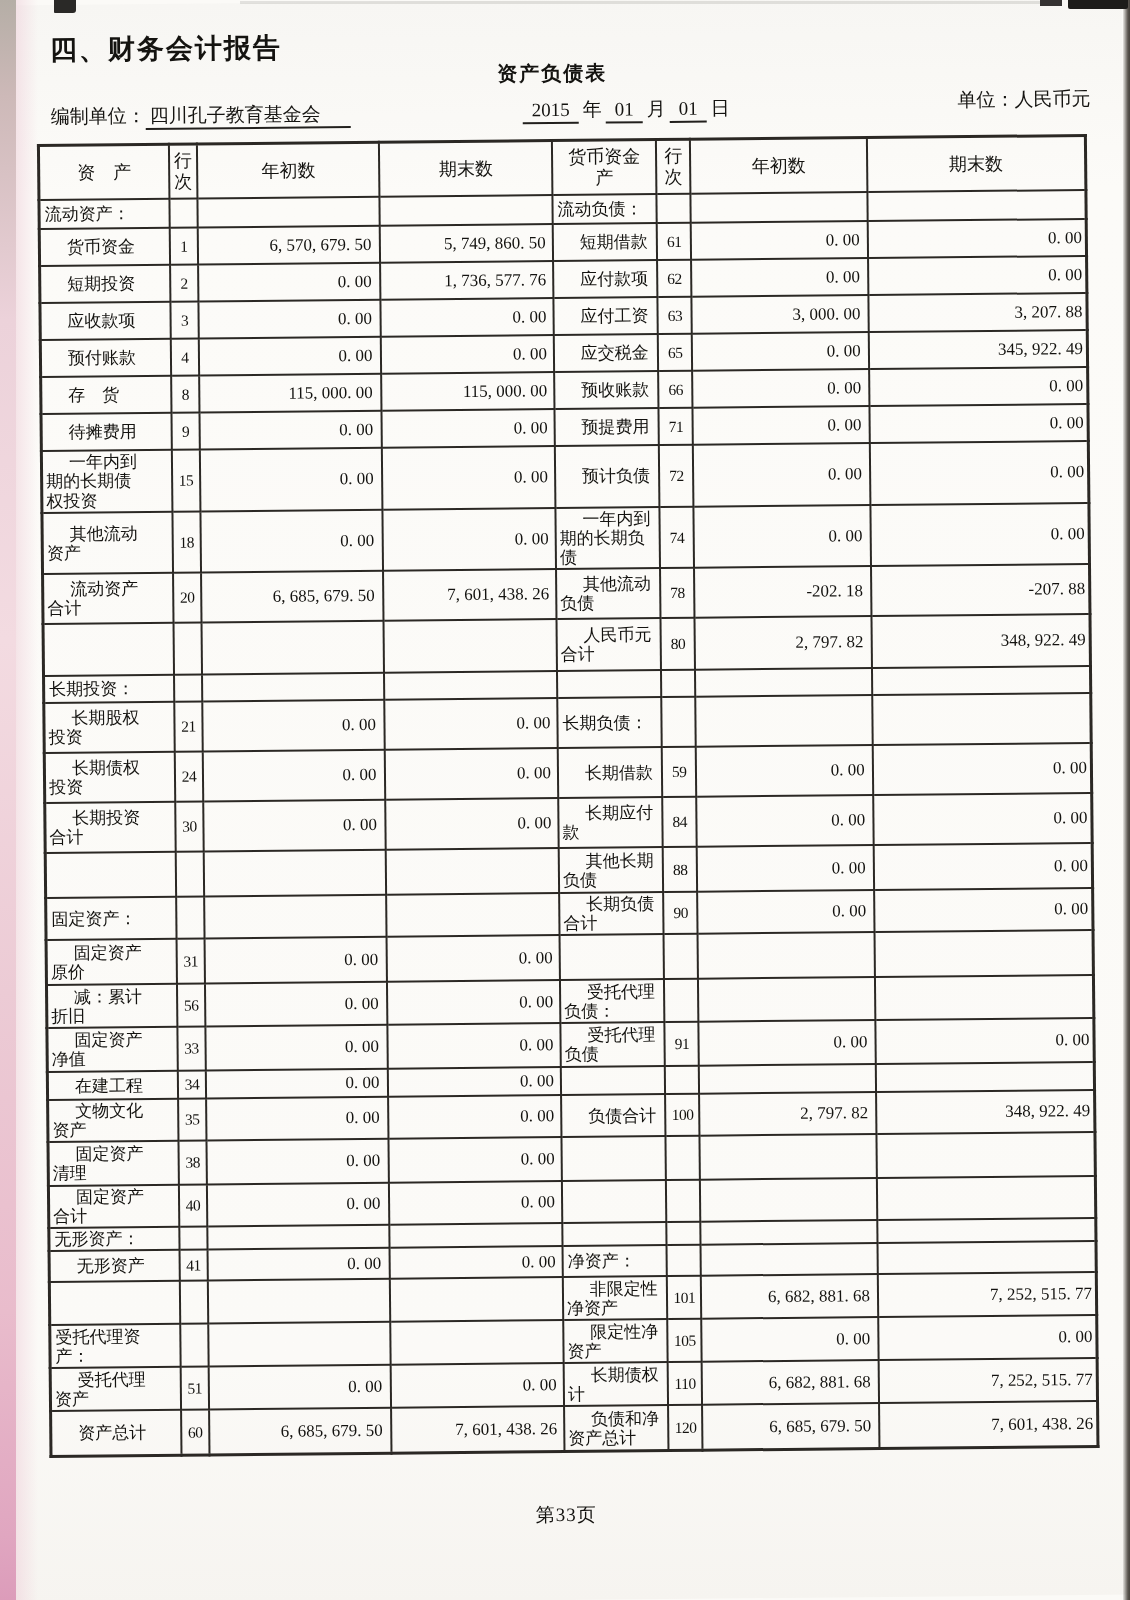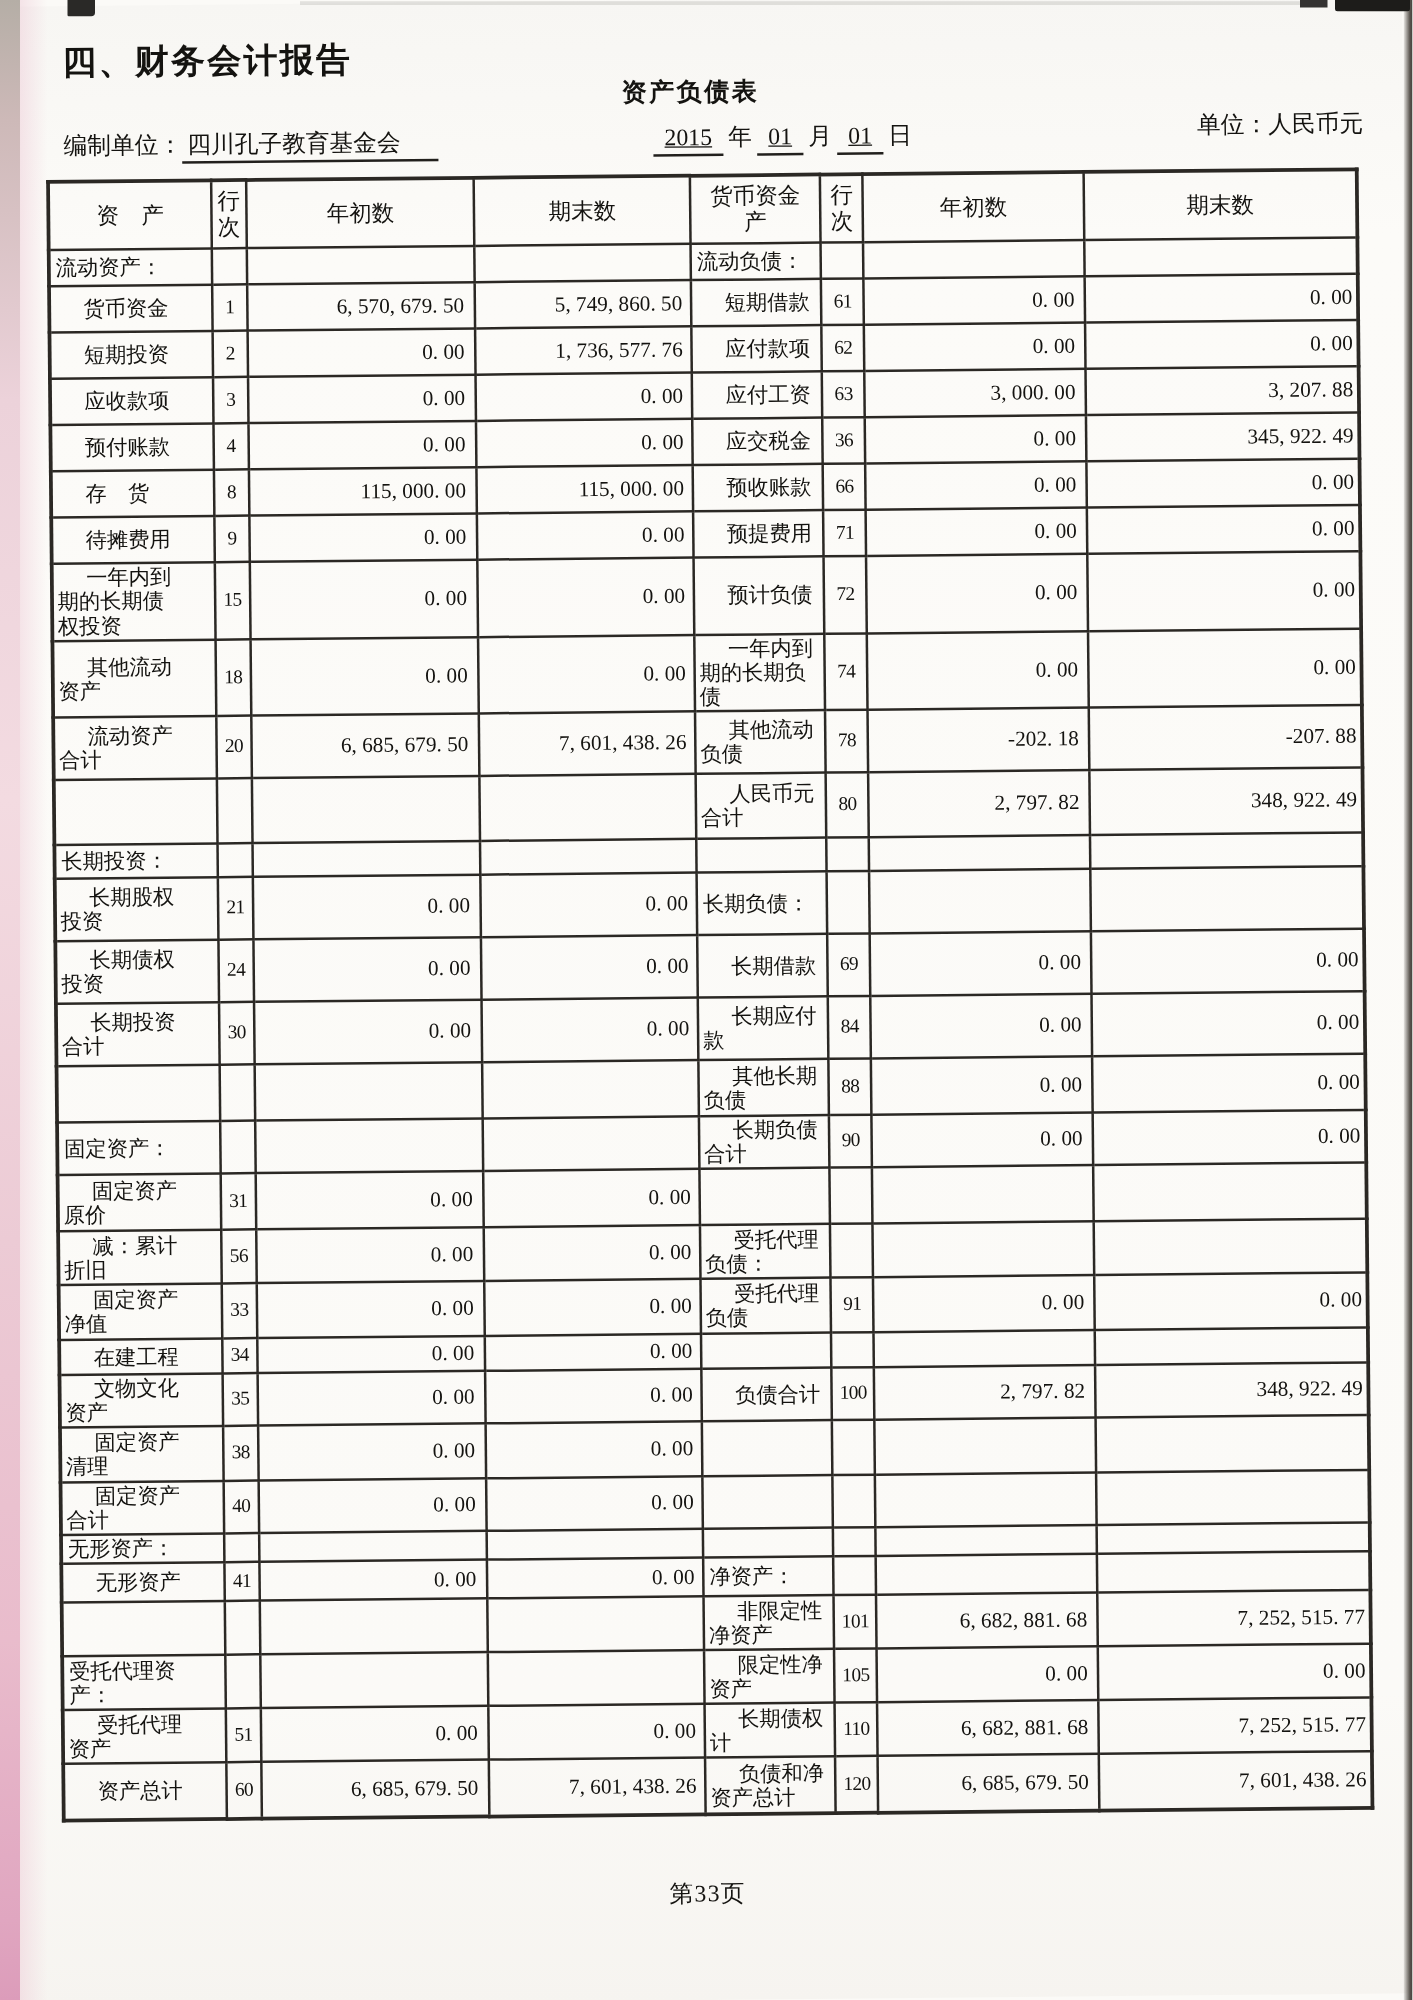--- a/index.html
+++ b/index.html
@@ -22,21 +22,21 @@
   }
   .table-title{
     position:absolute;left:0;top:60px;width:1120px;text-align:center;
     font-family:"Liberation Sans","DejaVu Sans",sans-serif;
     font-size:20px;font-weight:bold;letter-spacing:2px;
   }
   .info{position:absolute;left:58px;right:30px;top:99px;height:30px;font-size:19px;}
   .info .prepared{position:absolute;left:0;top:0;white-space:nowrap;}
   .info .prepared .uval{border-bottom:2px solid #22201d;padding:0 30px 2px 4px;}
   .info .dateline{position:absolute;left:472px;top:-2px;white-space:nowrap;}
-  .info .dateline .u{border-bottom:2px solid #22201d;padding:0 9px 2px 9px;text-decoration:underline;}
+  .info .dateline .u{border-bottom:2px solid #22201d;padding:0 9px 2px 9px;}
   .info .dateline .sep{padding:0 4px;}
   .info .unit{position:absolute;right:2px;top:-8px;white-space:nowrap;}
   table.bs{
     position:absolute;left:44px;top:139px;
     border-collapse:collapse;table-layout:fixed;
     width:1050px;
     border:3px solid #2b2824;
     font-size:17px;
   }
   .bs th,.bs td{border:2px solid #2b2824;overflow:hidden;}
@@ -167,21 +167,21 @@
           <td class="c5 num">63</td>
           <td class="c6 val">3, 000. 00</td>
           <td class="c7 val">3, 207. 88</td>
         </tr>
         <tr style="height: 37px;">
           <td class="c0 lbl">预付账款</td>
           <td class="c1 num">4</td>
           <td class="c2 val">0. 00</td>
           <td class="c3 val">0. 00</td>
           <td class="c4 lbl">应交税金</td>
-          <td class="c5 num">36</td>
+          <td class="c5 num">65</td>
           <td class="c6 val">0. 00</td>
           <td class="c7 val">345, 922. 49</td>
         </tr>
         <tr style="height: 37px;">
           <td class="c0 lbl">存　货</td>
           <td class="c1 num">8</td>
           <td class="c2 val">115, 000. 00</td>
           <td class="c3 val">115, 000. 00</td>
           <td class="c4 lbl">预收账款</td>
           <td class="c5 num">66</td>
@@ -267,21 +267,21 @@
           <td class="c6 val"></td>
           <td class="c7 val"></td>
         </tr>
         <tr style="height: 50px;">
           <td class="c0 lbl">长期债权
 投资</td>
           <td class="c1 num">24</td>
           <td class="c2 val">0. 00</td>
           <td class="c3 val">0. 00</td>
           <td class="c4 lbl">长期借款</td>
-          <td class="c5 num">69</td>
+          <td class="c5 num">59</td>
           <td class="c6 val">0. 00</td>
           <td class="c7 val">0. 00</td>
         </tr>
         <tr style="height: 50px;">
           <td class="c0 lbl">长期投资
 合计</td>
           <td class="c1 num">30</td>
           <td class="c2 val">0. 00</td>
           <td class="c3 val">0. 00</td>
           <td class="c4 lbl">长期应付

